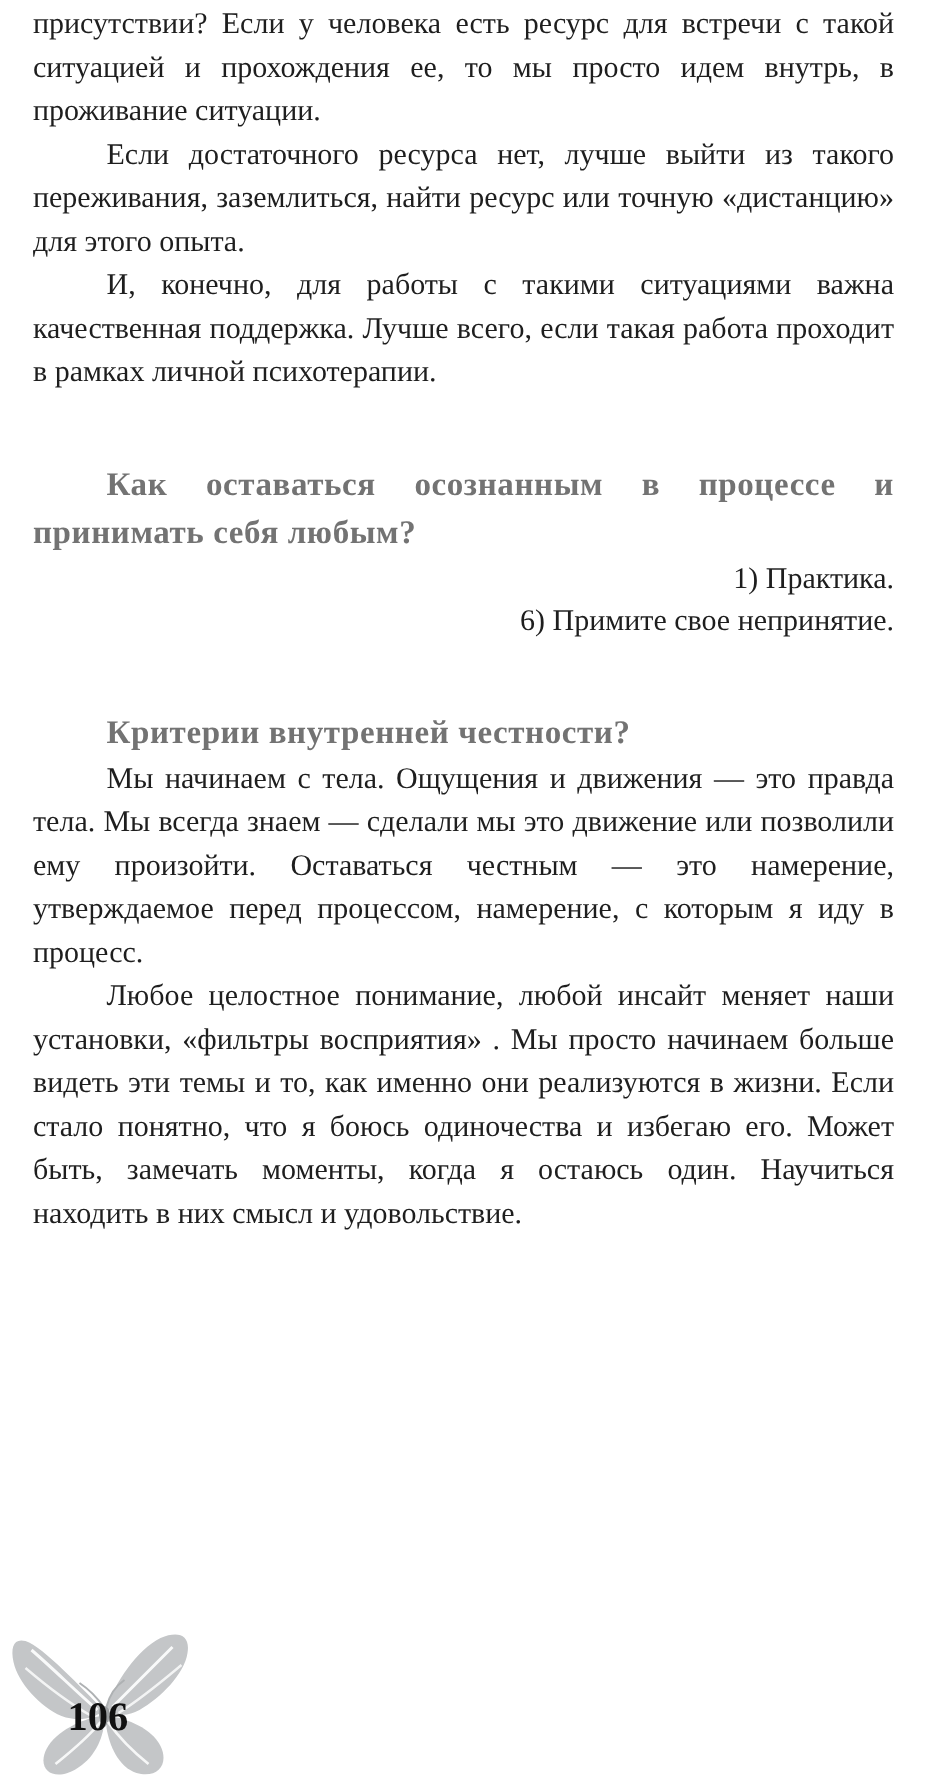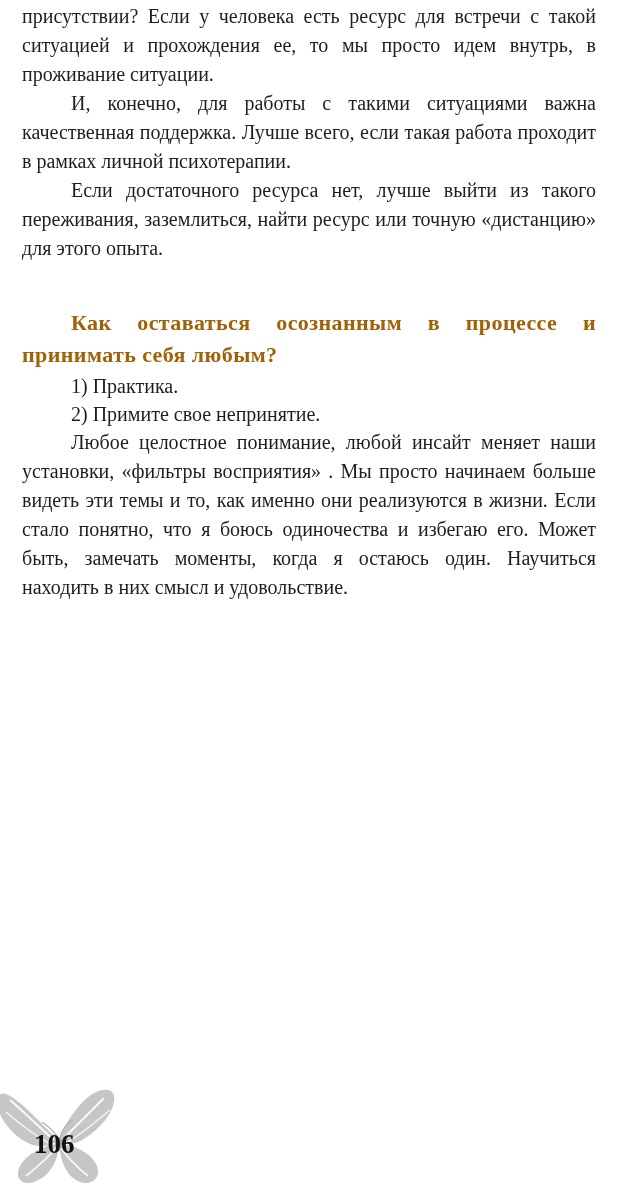--- a/index.html
+++ b/index.html
@@ -31,35 +31,35 @@
     color: #1e1e1e;
   }
   .para.continuation {
     text-indent: 0;
   }
   .heading {
     margin: 44px 0 1px 0;
     font-size: 22px;
     line-height: 32px;
     font-weight: bold;
-    color: #a16207;
+    color: #737373;
     text-align: justify;
     text-indent: 49px;
     letter-spacing: 0.4px;
   }
   .list-item {
     margin: 0;
     font-size: 20px;
     line-height: 28px;
-    text-align: left;
+    text-align: right;
     text-indent: 49px;
   }
   .footer {
     position: absolute;
-    left: 0;
+    left: 11px;
     bottom: 0;
     width: 160px;
     height: 100px;
   }
   .butterfly {
     position: absolute;
     left: -4px;
     bottom: -4px;
     width: 126px;
     height: 100px;
@@ -74,27 +74,29 @@
     color: #111111;
   }
 </style>
 </head>
 <body>
 
 <div class="page">
   <div class="text-block">
 
     <p class="para continuation">присутствии? Если у человека есть ресурс для встречи с такой ситуацией и прохождения ее, то мы просто идем внутрь, в проживание ситуации.</p>
+    <p class="para">Если достаточного ресурса нет, лучше выйти из такого переживания, заземлиться, найти ресурс или точную «дистанцию» для этого опыта.</p>
     <p class="para">И, конечно, для работы с такими ситуациями важна качественная поддержка. Лучше всего, если такая работа проходит в рамках личной психотерапии.</p>
-    <p class="para">Если достаточного ресурса нет, лучше выйти из такого переживания, заземлиться, найти ресурс или точную «дистанцию» для этого опыта.</p>
 
     <h2 class="heading">Как оставаться осознанным в процессе и принимать себя любым?</h2>
     <p class="list-item">1) Практика.</p>
-    <p class="list-item">2) Примите свое непринятие.</p>
+    <p class="list-item">6) Примите свое непринятие.</p>
 
+    <h2 class="heading">Критерии внутренней честности?</h2>
+    <p class="para">Мы начинаем с тела. Ощущения и движения — это правда тела. Мы всегда знаем — сделали мы это движение или позволили ему произойти. Оставаться честным — это намерение, утверждаемое перед процессом, намерение, с которым я иду в процесс.</p>
 
     <p class="para">Любое целостное понимание, любой инсайт меняет наши установки, «фильтры восприятия» . Мы просто начинаем больше видеть эти темы и то, как именно они реализуются в жизни. Если стало понятно, что я боюсь одиночества и избегаю его. Может быть, замечать моменты, когда я остаюсь один. Научиться находить в них смысл и удовольствие.</p>
 
   </div>
 
   <div class="footer">
     <svg class="butterfly" viewBox="0 0 126 100" xmlns="http://www.w3.org/2000/svg" aria-hidden="true">
 
       <path d="M62 52 C 48 38, 22 10, 10 6 C 2 4, 0 10, 2 20 C 5 34, 20 50, 34 56 C 45 60, 56 58, 62 52 Z" fill="#c4c6c8"></path>
 

